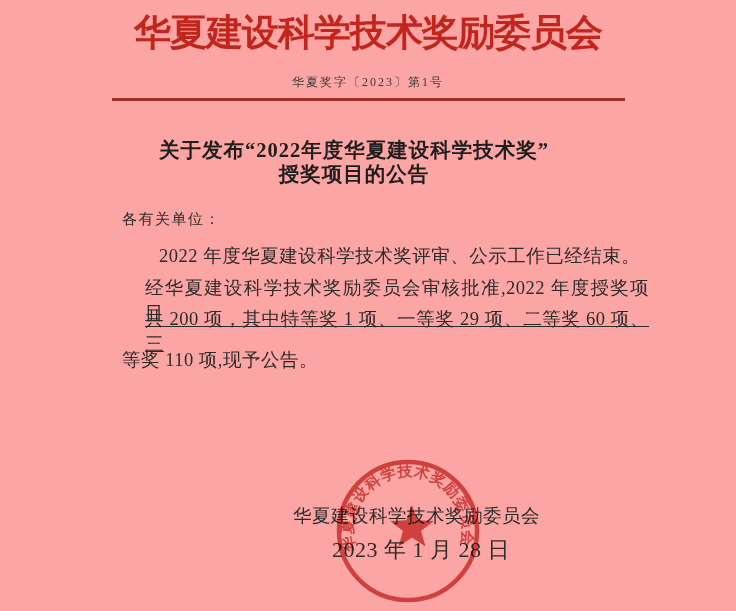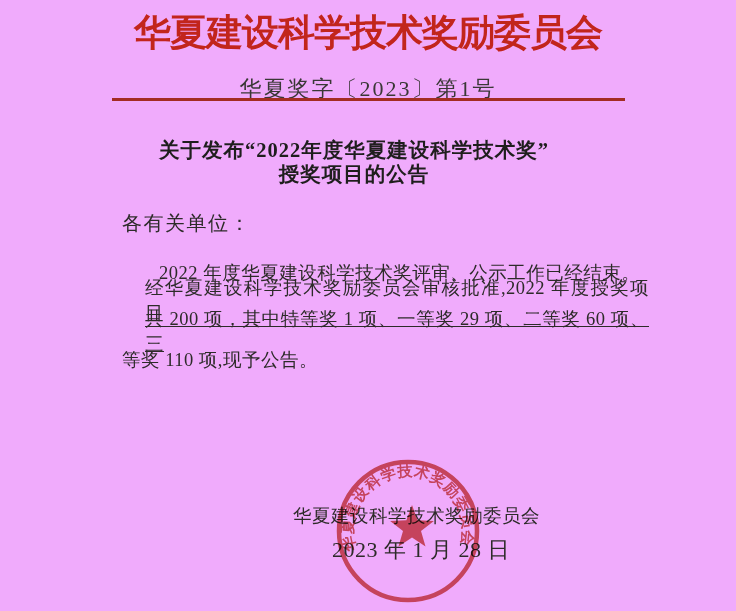--- a/index.html
+++ b/index.html
@@ -1,39 +1,39 @@
 <!DOCTYPE html>
 <html><head>
 <meta charset="utf-8">
 <style>
   html, body { margin: 0; padding: 0; background: #ffffff; }
   .page {
     position: relative;
     width: 736px;
     height: 611px;
-    background: #f0abfc;
+    background: #fca5a5;
     overflow: hidden;
     font-family: "Liberation Serif", "DejaVu Serif", serif;
     color: #2d2b29;
   }
   .org-title {
     position: absolute;
     top: 8px; left: 0; width: 736px;
     text-align: center;
     font-size: 37px;
     font-weight: 900;
     letter-spacing: -1px;
     color: #c2251c;
     white-space: nowrap;
   }
   .doc-number {
     position: absolute;
     top: 74px; left: 0; width: 736px;
     text-align: center;
-    font-size: 22px;
+    font-size: 12px;
     letter-spacing: 2px;
     color: #3a3836;
     white-space: nowrap;
   }
   .red-rule {
     position: absolute;
     top: 98px; left: 112px;
     width: 513px; height: 3px;
     background: #a32c22;
   }
@@ -44,40 +44,40 @@
     text-align: center;
     font-size: 20.5px;
     font-weight: bold;
     line-height: 24px;
     color: #1f1e1d;
     letter-spacing: 1px;
   }
   .salutation {
     position: absolute;
     top: 210px; left: 122px;
-    font-size: 20px;
+    font-size: 15px;
     letter-spacing: 1.5px;
     white-space: nowrap;
   }
   .body-line {
     position: absolute;
     left: 122px;
     width: 504px;
     font-size: 18.5px;
     letter-spacing: 0.5px;
     white-space: nowrap;
   }
   .body-line.justified {
     white-space: normal;
     text-align: justify;
     text-align-last: justify;
     margin-left: 23px;
   }
   .body-line.indent { text-indent: 2em; }
-  .line-1 { top: 243px; margin-top: 17px; }
+  .line-1 { top: 243px; }
   .line-2 { top: 275px; }
   .line-3 { top: 306px; text-decoration: underline; }
   .line-4 { top: 337px; margin-top: 10px; }
   .attachment {
     position: absolute;
     top: 407px; left: 122px;
     font-size: 18.5px;
     letter-spacing: 1px;
     text-indent: 2em;
     white-space: nowrap;

